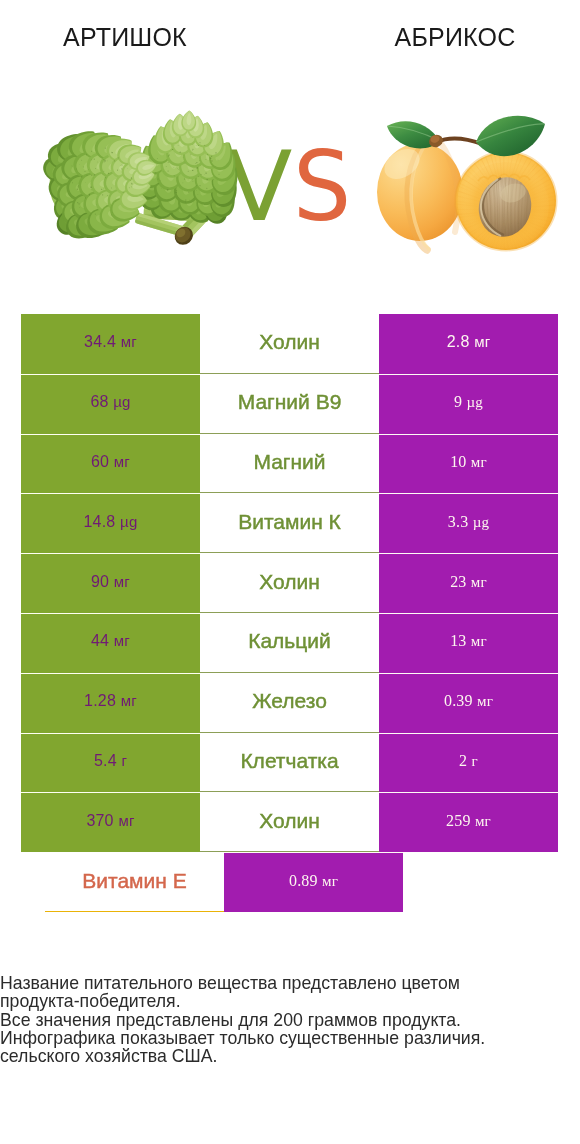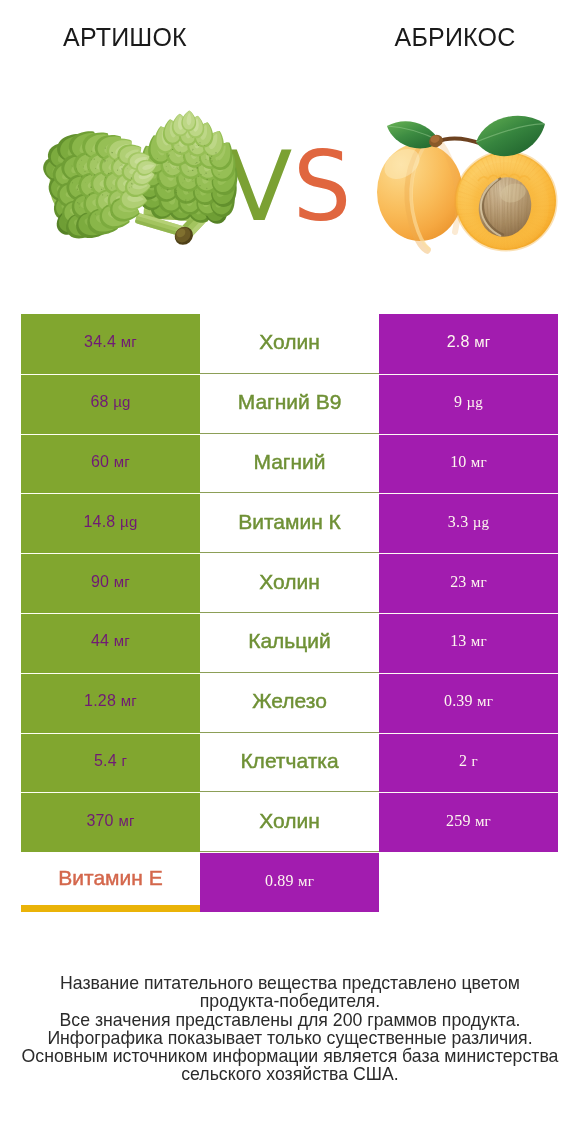--- a/index.html
+++ b/index.html
@@ -25,36 +25,36 @@
   .hero-img{position:absolute;}
   #artichoke{left:40px;top:58px;width:192px;height:134px;overflow:visible;}
   #apricot{left:370px;top:44px;width:200px;height:150px;overflow:visible;}
 
   
   .table{position:absolute;left:21px;top:314px;width:537px;}
   .row{position:relative;height:59.8px;display:flex;}
   .row + .row .cell.left{border-top:1.3px solid #fefff2;}
   .row + .row .cell.right{border-top:1.3px solid #fffaf6;font-family:Liberation Serif, serif;}
   .cell.mid{border-bottom:1px solid #8c9f57;}
-  .row.wr .cell.mid{border-bottom:7px solid #eab308;}
+  .row.wr .cell.mid{border-bottom:1px solid #eab308;margin-left:24px;}
   .cell{box-sizing:border-box;display:flex;align-items:center;justify-content:center;
         height:100%;}
   .cell.left, .cell.right{width:179px;}
   .cell.mid{width:179px;}
   .cell.left{background:#81a62f;color:#701a75;}
   .cell.right{background:#a21caf;color:#fdf6ef;}
   .cell.mid{background:#fff;}
   .val{font-size:16px;font-weight:400;letter-spacing:.2px;white-space:nowrap;position:relative;top:-2px;}
   .val .u{font-size:15px;}
   .nut{font-size:21px;font-weight:400;letter-spacing:0px;position:relative;top:-1px;}
   .nut.g{color:#6f9136;-webkit-text-stroke:0.45px #6f9136;}
   .nut.o{color:#d4674c;-webkit-text-stroke:0.45px #d4674c;}
 
   
-  .footer{position:absolute;left:0;top:974px;width:580px;text-align:center;
+  .footer{position:absolute;left:0;top:974px;width:580px;
           font-size:17.7px;line-height:18.3px;color:#2b2b2b;}
 </style>
 </head>
 <body>
 
 <div class="page">
 
   <div class="titles">
     <div class="title left">АРТИШОК</div>
     <div class="title right">АБРИКОС</div>
@@ -767,17 +767,16 @@
           <span class="val">0.89 <span class="u">мг</span></span>
         </div>
       </div>
     </div>
 
   <div class="footer">
       <div>Название питательного вещества представлено цветом</div>
       <div>продукта-победителя.</div>
       <div>Все значения представлены для 200 граммов продукта.</div>
       <div>Инфографика показывает только существенные различия.</div>
-      <div>Основным источником информации является база министерства</div>
       <div>сельского хозяйства США.</div>
     </div>
 
 </div>
 
 </body></html>

